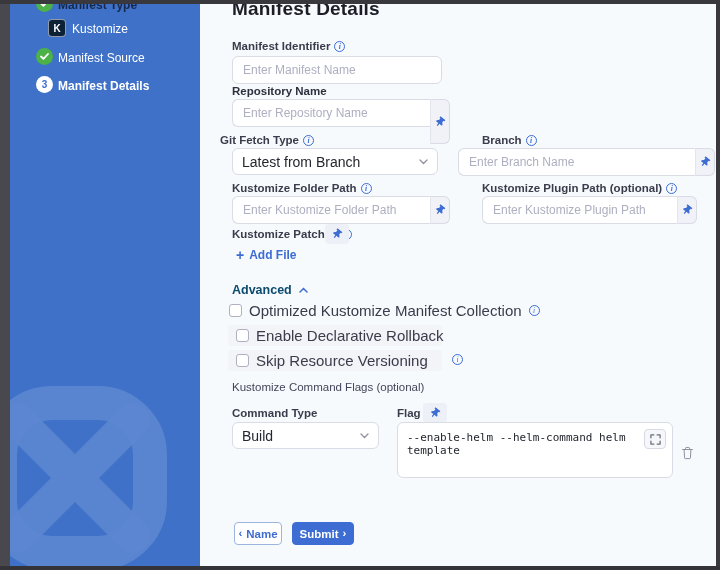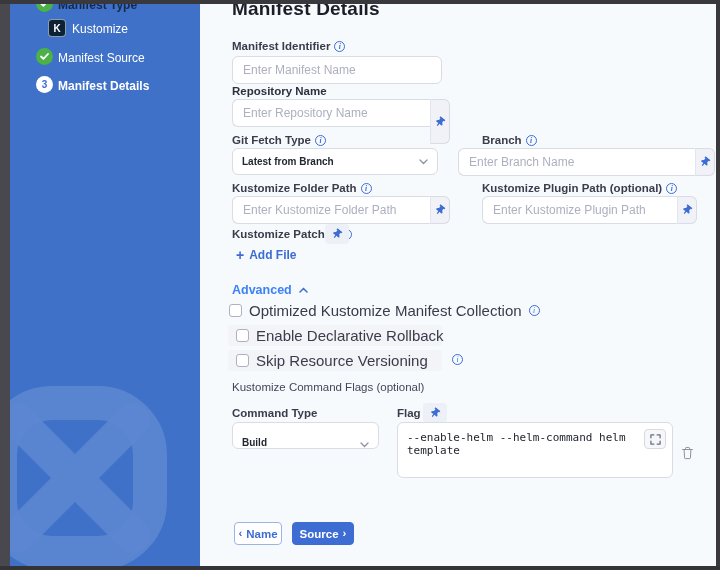--- a/index.html
+++ b/index.html
@@ -33,26 +33,26 @@
         font-family:"Liberation Serif",serif;flex:0 0 auto;}
   .tb{box-sizing:border-box;background:#fff;border:1px solid #d9dbe5;border-radius:6px;height:28px;
       font-size:12px;color:#3a3c4b;padding:0 10px;outline:none;font-family:"Liberation Sans",sans-serif;width:100%;}
   .tb::placeholder{color:#aeafc0;opacity:1;}
   .grp{display:flex;align-items:stretch;}
   .grp .tb{border-top-right-radius:0;border-bottom-right-radius:0;border-right:none;flex:1;min-width:0;}
   .sfx{width:20px;background:#f0f2f8;border:1px solid #d9dbe5;border-left:1px solid #e4e6ee;
        border-radius:0 6px 6px 0;display:flex;align-items:center;justify-content:center;box-sizing:border-box;}
   .sel{box-sizing:border-box;background:#fff;border:1px solid #d9dbe5;border-radius:6px;height:27px;
        display:flex;align-items:center;justify-content:space-between;padding:0 9px;cursor:pointer;}
-  .sel .val{font-size:10px;font-weight:700;color:#24262f;}
+  .sel .val{font-size:14px;font-weight:400;color:#24262f;}
   .pinbtn{background:#eef0f7;border:none;border-radius:4px;display:flex;align-items:center;justify-content:center;
           width:24px;height:20px;cursor:pointer;padding:0;}
   .link{color:#3d6cd3;font-size:12px;font-weight:600;display:flex;align-items:center;gap:5px;cursor:pointer;}
   .plus{font-size:14px;font-weight:600;line-height:1;}
-  .adv{font-size:12.5px;font-weight:700;color:#3b82f6;display:flex;align-items:center;gap:7px;cursor:pointer;}
+  .adv{font-size:12.5px;font-weight:700;color:#0c4a6e;display:flex;align-items:center;gap:7px;cursor:pointer;}
   .cb{width:13px;height:13px;border:1.5px solid #aeb0c2;border-radius:3px;background:#fff;box-sizing:border-box;flex:0 0 auto;cursor:pointer;}
   .cb-lbl{font-size:15px;color:#3a3c4b;font-weight:400;white-space:nowrap;}
   .optrow{display:flex;align-items:center;gap:7px;background:#f3f4f8;border-radius:3px;height:21px;
           padding:0 8px;box-sizing:border-box;}
   .optrow .pin{margin-left:auto;}
   .ta{box-sizing:border-box;background:#fff;border:1px solid #d9dbe5;border-radius:6px;width:100%;height:100%;
       font-family:"DejaVu Sans Mono",monospace;font-size:11px;color:#24262f;padding:8px 34px 8px 9px;resize:none;outline:none;}
   .expand{position:absolute;right:7px;top:7px;width:22px;height:20px;background:#f6f7fa;border:1px solid #d8dae3;
           border-radius:4px;display:flex;align-items:center;justify-content:center;cursor:pointer;padding:0;}
   .btn{box-sizing:border-box;height:23px;border-radius:4px;font-size:11.5px;font-weight:700;cursor:pointer;
@@ -118,21 +118,21 @@
   </div>
   <div class="abs grp" style="left:232px;top:99px;width:218px;height:45px;">
     <input class="tb" placeholder="Enter Repository Name" style="">
     <span class="sfx">
       <svg width="10" height="10" viewBox="0 0 384 512" style="transform:rotate(38deg);">
         <path fill="#3d6cd3" d="M298.028 214.267L285.793 96H328c13.255 0 24-10.745 24-24V24c0-13.255-10.745-24-24-24H56C42.745 0 32 10.745 32 24v48c0 13.255 10.745 24 24 24h42.207L85.972 214.267C37.465 236.82 0 277.261 0 328c0 13.255 10.745 24 24 24h136v104.007c0 1.242.289 2.467.845 3.578l24 48c2.941 5.882 11.364 5.893 14.311 0l24-48a8.008 8.008 0 0 0 .845-3.578V352h136c13.255 0 24-10.745 24-24-.001-51.183-37.983-91.42-85.973-113.733z"></path>
       </svg>
     </span>
   </div>
 
-  <div class="abs lbl" style="left:232px;top:134px;">
+  <div class="abs lbl" style="left:220px;top:134px;">
     <span>Git Fetch Type</span>
     <span class="info">i</span>
   </div>
   <div class="abs sel" style="left:232px;top:148px;width:206px;">
     <span class="val">Latest from Branch</span>
     <svg width="9" height="6" viewBox="0 0 9 6">
         <path d="M1 1l3.5 3.5L8 1" stroke="#90939f" stroke-width="1.3" fill="none" stroke-linecap="round"></path>
       </svg>
   </div>
 
@@ -228,21 +228,21 @@
   </div>
   <div class="abs lbl" style="left:397px;top:407px;">
     <span>Flag</span>
   </div>
   <button class="abs pinbtn" style="left:423px;top:403px;">
     <svg width="10" height="10" viewBox="0 0 384 512" style="transform:rotate(38deg);">
       <path fill="#3d6cd3" d="M298.028 214.267L285.793 96H328c13.255 0 24-10.745 24-24V24c0-13.255-10.745-24-24-24H56C42.745 0 32 10.745 32 24v48c0 13.255 10.745 24 24 24h42.207L85.972 214.267C37.465 236.82 0 277.261 0 328c0 13.255 10.745 24 24 24h136v104.007c0 1.242.289 2.467.845 3.578l24 48c2.941 5.882 11.364 5.893 14.311 0l24-48a8.008 8.008 0 0 0 .845-3.578V352h136c13.255 0 24-10.745 24-24-.001-51.183-37.983-91.42-85.973-113.733z"></path>
     </svg>
   </button>
 
-  <div class="abs sel" style="left:232px;top:422px;width:147px;align-items:flex-end;">
+  <div class="abs sel" style="left:232px;top:422px;width:147px;">
     <span class="val">Build</span>
     <svg width="9" height="6" viewBox="0 0 9 6">
         <path d="M1 1l3.5 3.5L8 1" stroke="#90939f" stroke-width="1.3" fill="none" stroke-linecap="round"></path>
       </svg>
   </div>
 
   <div class="abs" style="left:397px;top:422px;width:276px;height:56px;">
     <textarea class="ta" spellcheck="false" style="">--enable-helm --helm-command helm template</textarea>
     <button class="expand">
       <svg width="11" height="11" viewBox="0 0 12 12">
@@ -253,21 +253,21 @@
 
   <svg class="abs" style="left:681px;top:446px;" width="13" height="14" viewBox="0 0 16 17">
     <path d="M2 4.2h12M5.5 4V2.6c0-.5.4-.9.9-.9h3.2c.5 0 .9.4.9.9V4M3.8 4.5l.6 10c0 .5.4.9.9.9h5.4c.5 0 .9-.4.9-.9l.6-10" stroke="#8b8d9c" stroke-width="1.2" fill="none" stroke-linecap="round" stroke-linejoin="round"></path>
   </svg>
 
   <button class="abs btn btn-back" style="left:234px;top:522px;">
     <span class="chev">‹</span>
     <span>Name</span>
   </button>
   <button class="abs btn btn-submit" style="left:292px;top:522px;">
-    <span>Source</span>
+    <span>Submit</span>
     <span class="chev">›</span>
   </button>
 
   <div class="edge edge-left"></div>
   <div class="edge edge-top"></div>
   <div class="edge edge-right"></div>
   <div class="edge edge-bottom"></div>
 </div>
 
 </body></html>

